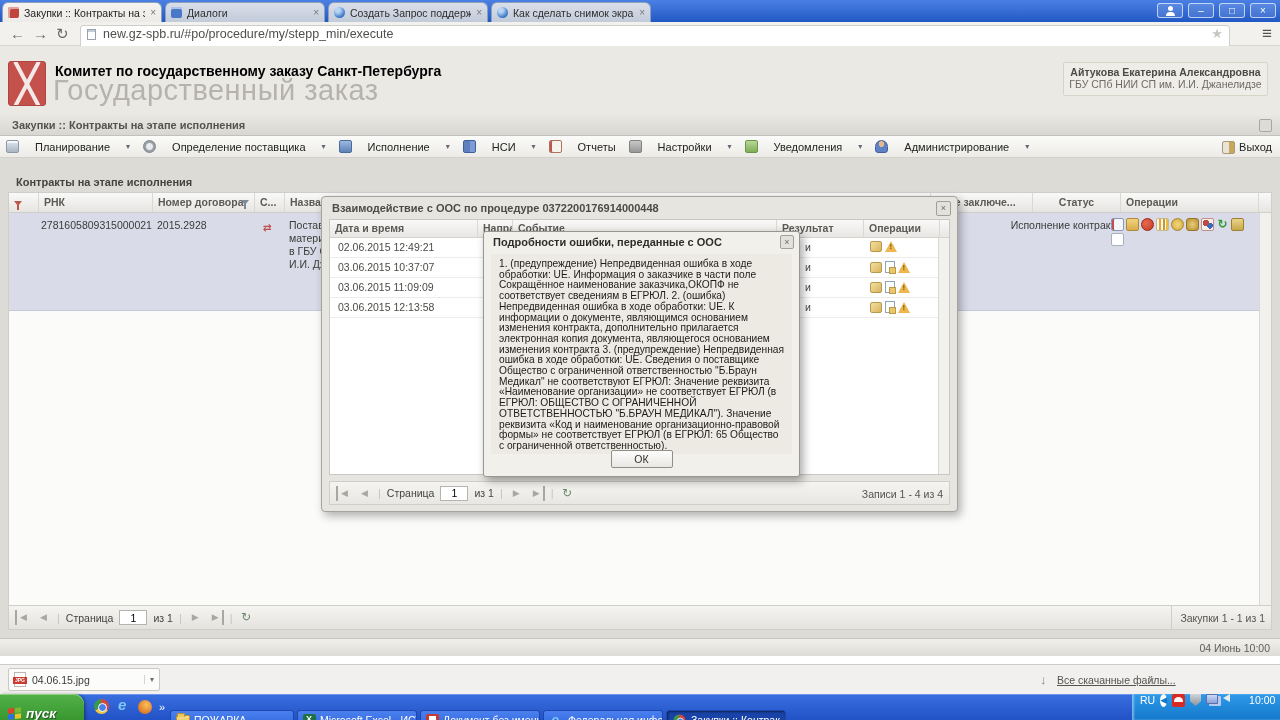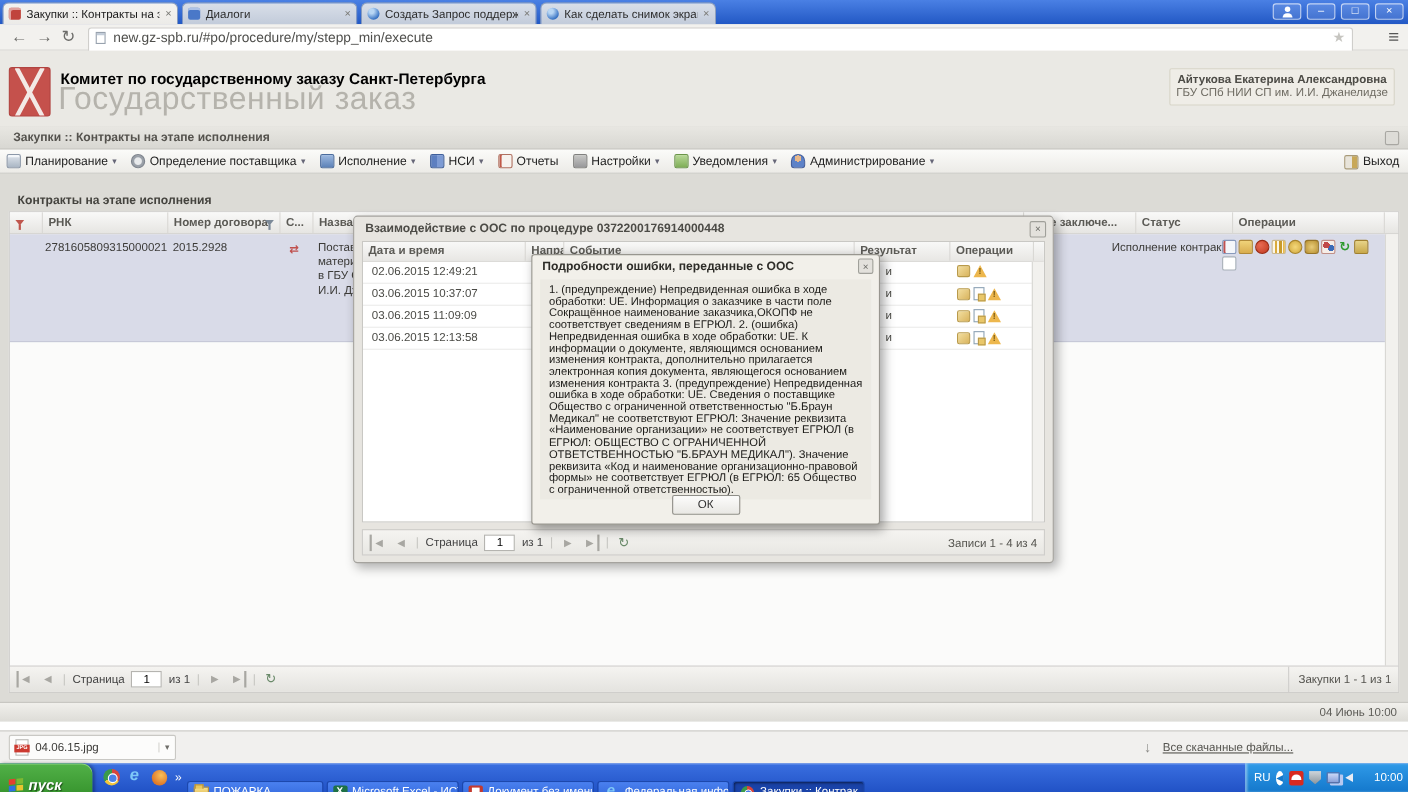--- a/index.html
+++ b/index.html
@@ -49,21 +49,21 @@
             text-align:center;padding-top:3px}
   .user-name{font-size:10.5px;font-weight:bold;color:#4c4b46}
   .user-org{font-size:10.5px;color:#6e6b62}
 
   
   .crumbbar{left:0;top:115px;width:1280px;height:21px;background:linear-gradient(#e8e7e2,#d8d7d2);border-bottom:1px solid #c2c1bc}
   .crumb-text{position:absolute;left:12px;line-height:21px;font-weight:bold;color:#54524d}
   .crumb-ico{position:absolute;right:8px;top:4px;width:13px;height:13px;background:#dddcd7;border:1px solid #a8a7a2;border-radius:2px}
   .menubar{left:0;top:136px;width:1280px;height:22px;background:linear-gradient(#fbfbf9,#ecebe7);border-bottom:1px solid #d2d1cd;
            display:flex;align-items:center;padding-left:6px;gap:13px}
-  .mitem{display:flex;align-items:center;gap:4px;height:22px;white-space:nowrap;color:#222}
+  .mitem{display:flex;align-items:center;gap:16px;height:22px;white-space:nowrap;color:#222}
   .caret{font-size:8px;color:#667}
   .mi{width:13px;height:13px;border-radius:2px;flex:none}
   .mi-plan{background:linear-gradient(#dfe5ec,#aab6c4);border:1px solid #8c98a8;box-shadow:inset 0 2px 0 #f4f7fa}
   .mi-supplier{background:radial-gradient(circle,#e8eaec 3px,#9aa0a8 4px);border-radius:50%;border:1px solid #7d838c}
   .mi-exec{background:linear-gradient(#9db9e0,#5d82b8);border:1px solid #4a6b9c}
   .mi-nsi{background:linear-gradient(90deg,#5d7fc0 50%,#7d9bd4 50%);border:1px solid #3f5f9a}
   .mi-reports{background:#f6f2ee;border:1px solid #b07060;box-shadow:inset 2px 0 0 #c05848}
   .mi-settings{background:linear-gradient(#c8c8c6,#98989a);border:1px solid #80807e}
   .mi-notif{background:linear-gradient(#b8d898,#7fae57);border:1px solid #6a9448}
   .mi-admin{background:radial-gradient(circle at 50% 28%,#e8b88a 3px,#5d82c8 3px);border:1px solid #46609c;border-radius:50% 50% 3px 3px}
@@ -176,21 +176,21 @@
         display:flex;align-items:center;gap:4px;padding:0 5px;color:#fff;font-size:10.5px;white-space:nowrap;overflow:hidden}
   .task.active{background:#1a43a8;box-shadow:inset 1px 1px 2px rgba(0,0,0,.5)}
   .foldico{width:14px;height:10px;background:linear-gradient(#f8e08a,#e0b850);border:1px solid #b89038;border-radius:1px;position:relative;flex:none}
   .foldico::before{content:"";position:absolute;left:0;top:-3px;width:6px;height:3px;background:#e8c860;border:1px solid #b89038;border-bottom:none}
   .xlico{width:13px;height:13px;background:#1e7145;border-radius:2px;position:relative;flex:none}
   .xlico::after{content:"X";position:absolute;left:3px;top:0px;color:#fff;font-size:9px;font-weight:bold}
   .docredico{width:13px;height:13px;background:#c33a30;border-radius:2px;position:relative;flex:none}
   .docredico::after{content:"";position:absolute;left:3px;top:2px;width:7px;height:9px;background:#fff}
   .tb-ie{transform:scale(.9)}
   .tray{position:absolute;right:0;top:0;width:148px;height:26px;background:linear-gradient(#2f9ae8,#1478cc);
-        box-shadow:inset 2px 0 2px rgba(255,255,255,.4);display:flex;align-items:center;gap:5px;padding:0 8px;color:#fff}
+        box-shadow:inset 2px 0 2px rgba(255,255,255,.4);display:flex;align-items:flex-start;gap:5px;padding:0 8px;color:#fff}
   .tray-lang{font-size:10.5px}
   .tray-chev{width:13px;height:13px;border-radius:50%;background:#fff;color:#1478cc;font-size:9px;line-height:13px;text-align:center;font-weight:bold}
   .avira{width:13px;height:13px;background:#d82a20;border-radius:2px;position:relative;flex:none}
   .avira::after{content:"";position:absolute;left:2px;top:3px;width:9px;height:5px;background:#fff;border-radius:5px 5px 0 0}
   .shieldico{width:11px;height:12px;background:linear-gradient(#cfd5da,#8a949c);clip-path:polygon(0 0,100% 0,100% 60%,50% 100%,0 60%);flex:none}
   .netico{width:12px;height:10px;background:linear-gradient(#cdd9f8,#8aa0d8);border:1px solid #5a70a8;border-radius:1px;box-shadow:3px 2px 0 #b8c8f0;flex:none}
   .volico{width:0;height:0;border-top:4px solid transparent;border-bottom:4px solid transparent;border-right:7px solid #e8ecf4;flex:none}
   .tray-time{font-size:10.5px;margin-left:14px}
 </style>
 </head>
@@ -302,21 +302,21 @@
 
   <div class="abs panel-title">Контракты на этапе исполнения</div>
   <div class="abs grid">
     <div class="ghead">
       <div class="gc" style="width:30px"><span class="funnel"></span></div>
       <div class="gc" style="width:114px">РНК</div>
       <div class="gc" style="width:102px"><span>Номер договора</span><span class="funnel grey" style="position:absolute;right:5px;top:7px"></span></div>
       <div class="gc" style="width:30px">С...</div>
       <div class="gc" style="flex:1">Название</div>
       <div class="gc" style="width:102px">ание заключе...</div>
-      <div class="gc" style="width:88px;">Статус</div>
+      <div class="gc" style="width:88px;text-align:center">Статус</div>
       <div class="gc" style="width:138px">Операции</div>
       <div style="width:12px"></div>
     </div>
     <div class="grow">
       <span class="cellt" style="left:32px">2781605809315000021</span>
       <span class="cellt" style="left:148px">2015.2928</span>
       <span class="cellt" style="left:254px;top:8px;color:#c0504d;font-weight:bold">⇄</span>
       <span class="cellt name-lines" style="left:280px;width:36px;overflow:hidden">
         <span>Поставка</span>
         <span>материал</span>

